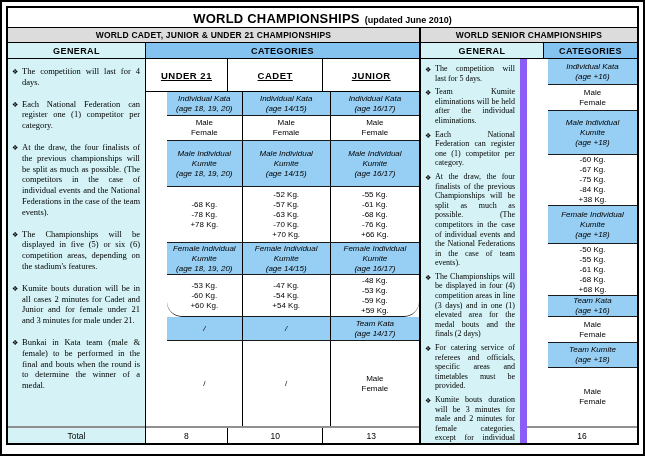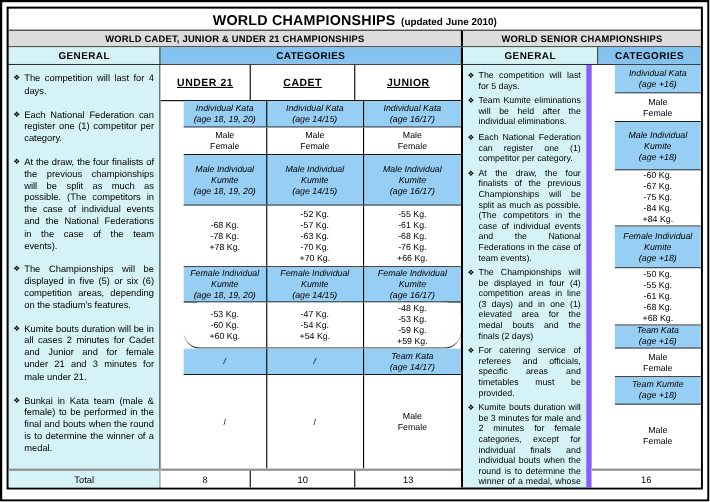--- a/index.html
+++ b/index.html
@@ -23,31 +23,31 @@
   .hdr.blue { background: var(--hblue); }
   .w-gen1 { width:138px; border-right:1px solid #000; }
   .w-cats { width:275px; border-right:2px solid #000; }
   .w-gen2 { width:123px; border-right:1px solid #000; }
   .w-cat2 { flex:1; }
 
   .body-row { flex:1; min-height:0; display:flex; }
   .col { display:flex; flex-direction:column; min-height:0; }
   .gen1 { width:138px; border-right:1px solid #000; background:var(--cyan); }
   .cats { width:275px; border-right:2px solid #000; background:#fff; }
-  .gen2 { width:117px; border-right:5px solid #8b5cf6; background:var(--cyan); }
+  .gen2 { width:106px; border-right:7px solid #8b5cf6; background:var(--cyan); }
   .cat2 { flex:1; background:#fff; }
 
   .gen-content { flex:1; min-height:0; overflow:hidden; padding:7px 5px 0 4px; }
   .gen1 .gen-content { font-size:8.5px; line-height:10.8px; }
   .gen2 .gen-content { font-size:8px; line-height:9.6px; padding-top:5px; }
   .bullet { display:flex; }
   .gen1 .bullet { margin-bottom:11px; }
   .gen2 .bullet { margin-bottom:4px; }
   .bmark { width:10px; flex:0 0 10px; font-size:7px; padding-top:1px; }
-  .btext { flex:1; text-align:justify; }
+  .btext { flex:1; text-align:justify;font-family:Liberation Serif, serif; }
 
   .subhdr-row { height:33px; display:flex; border-bottom:1px solid #000; background:#fff; }
   .subhdr { font-weight:bold; font-size:9.5px; display:flex; align-items:center; justify-content:center; letter-spacing:.5px;text-decoration:underline; }
   .subhdr:nth-child(1) { width:30%; border-right:1px solid #000; }
   .subhdr:nth-child(2) { width:35%; border-right:1px solid #000; }
   .subhdr:nth-child(3) { width:35%; }
 
   .cat-rows { display:flex; flex-direction:column; flex:1; min-height:0;padding-left:21px; }
   .cat-row { display:flex; border-bottom:1px solid #1a1a1a; font-size:8px; line-height:10px; }
   .cat-row:last-child { border-bottom:none; }
@@ -316,21 +316,21 @@
                 <div class="line">Kumite</div>
                 <div class="line">(age +18)</div>
               </div>
             </div>
             <div class="cat-row white" style="flex: 0 0 50px;">
               <div class="cat-cell">
                 <div class="line">-60 Kg.</div>
                 <div class="line">-67 Kg.</div>
                 <div class="line">-75 Kg.</div>
                 <div class="line">-84 Kg.</div>
-                <div class="line">+84 Kg.</div>
+                <div class="line">+38 Kg.</div>
               </div>
             </div>
             <div class="cat-row blue" style="flex: 0 0 38px;">
               <div class="cat-cell">
                 <div class="line">Female Individual</div>
                 <div class="line">Kumite</div>
                 <div class="line">(age +18)</div>
               </div>
             </div>
             <div class="cat-row white" style="flex: 0 0 52px;">

